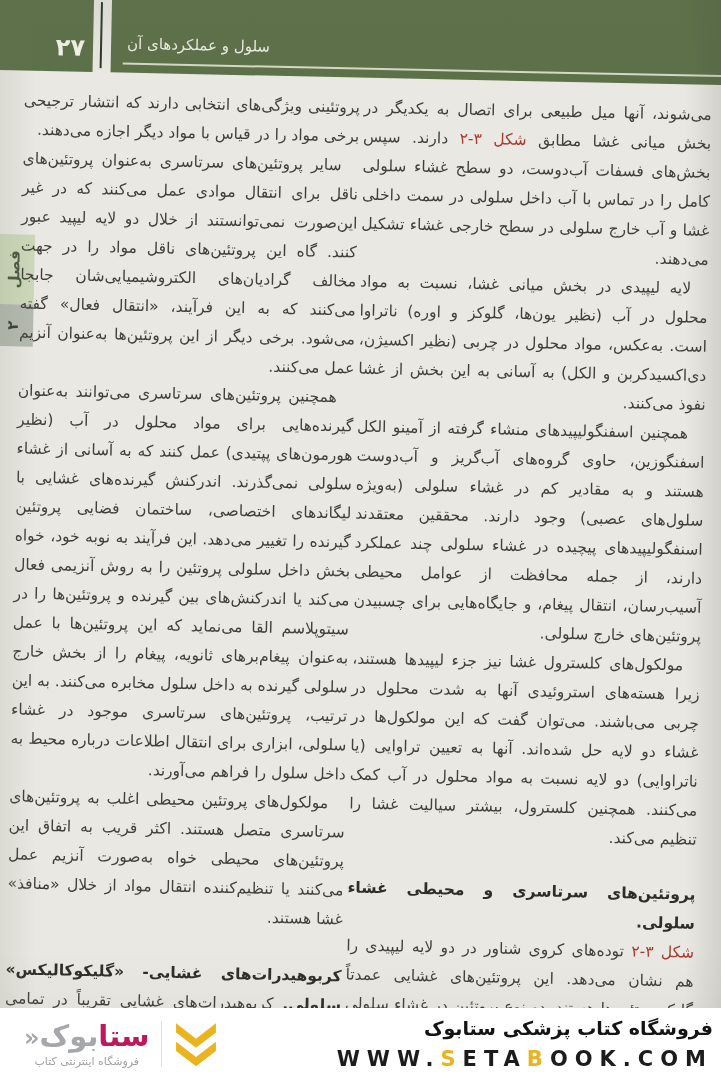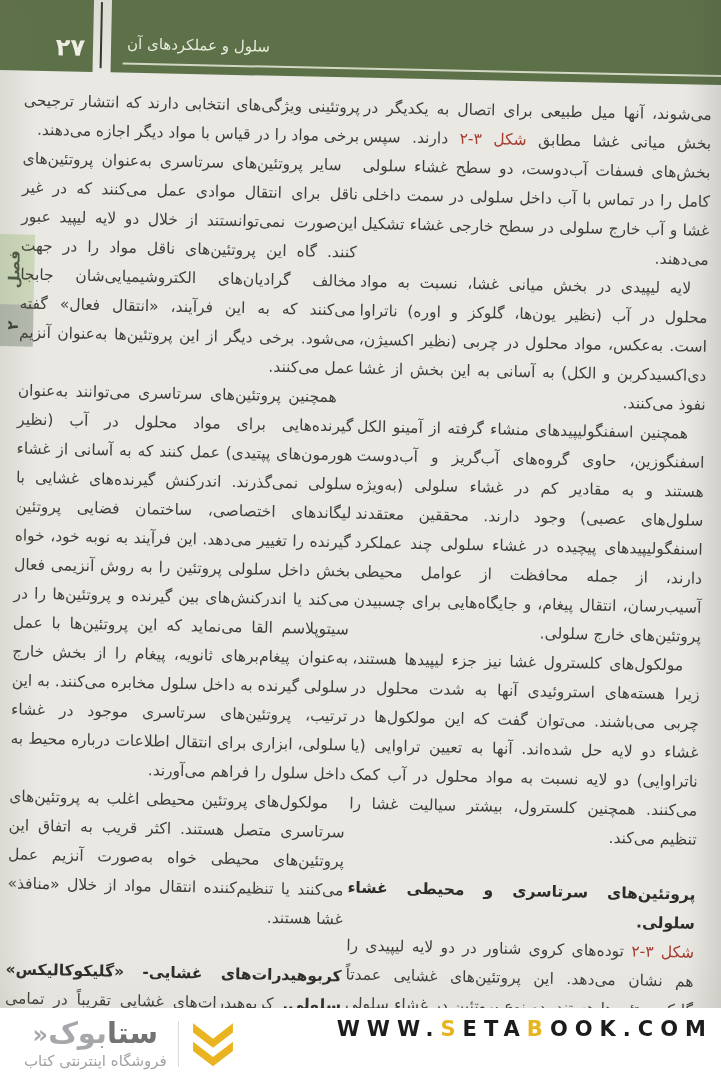--- a/index.html
+++ b/index.html
@@ -102,24 +102,24 @@
 
   .f-logo{
     position:absolute; left:24px; top:7px; height:58px;
     display:flex; align-items:center; direction:ltr;
   }
   .wm-block{ display:flex; flex-direction:column; align-items:center; }
   .wm{
     direction:rtl; font-size:29px; font-weight:bold; line-height:30px;
     white-space:nowrap;
   }
-  .wm .y{ color:#737373; }
+  .wm .y{ color:#be185d; }
   .wm .g{ color:#a5a7aa; }
   .wm .q{ font-size:24px; }
-  .wm-sub{ font-size:15px; color:#9fa1a4; direction:rtl; margin-top:2px; }
+  .wm-sub{ font-size:11px; color:#9fa1a4; direction:rtl; margin-top:2px; }
   .logo-divider{ width:1px; height:46px; background:#dcdcdc; margin:0 11px; }
   .emblem{ width:46px; height:54px; }
 </style>
 </head>
 <body>
 
 <div class="screen">
 
   <div class="photo">
 
@@ -156,20 +156,21 @@
       <p class="indent">مولکول‌های پروتئین محیطی اغلب به پروتئین‌های سرتاسری متصل هستند. اکثر قریب به اتفاق این پروتئین‌های محیطی خواه به‌صورت آنزیم عمل می‌کنند یا تنظیم‌کننده انتقال مواد از خلال «منافذ» غشا هستند.</p>
       <p class="gap-top"><span class="lead-bold">کربوهیدرات‌های غشایی- «گلیکوکالیکس» سلولی.</span><span> کربوهیدرات‌های غشایی تقریباً در تمامی موارد، در ترکیب با پروتئین‌ها یا لیپیدها به شکل گیلکوپروتئین‌ها یا گلیکولیپیدها دیده می‌شوند. در حقیقت، اکثر پروتئین‌های سرتاسری به‌صورت گلیکوپروتئین‌ها و در حدود یک دهم مولکول‌های لیپیدی غشا به‌صورت گلیکولیپیدها هستند. بخش‌های «گلیکو» این مولکول‌ها تقریباً بالاتفاق در سمت خارجی سلول قرار دارند و از سطح سلول به خارج آویزان</span></p>
     </div>
 
   </div>
 
   <div class="shade"></div>
 
   <div class="footer">
     <div class="f-text">
+      <div class="store-line">فروشگاه کتاب پزشکی ستابوک</div>
       <div class="url-line"><span>WWW.</span><span class="gold">S</span><span>ETA</span><span class="gold">B</span><span>OOK.COM</span></div>
     </div>
 
     <div class="f-logo">
       <div class="wm-block">
         <div class="wm"><span class="y">ستا</span><span class="g">بوک</span><span class="g q">«</span></div>
         <div class="wm-sub">فروشگاه اینترنتی کتاب</div>
       </div>
       <div class="logo-divider"></div>
       <svg class="emblem" viewBox="0 0 60 66" xmlns="http://www.w3.org/2000/svg">

